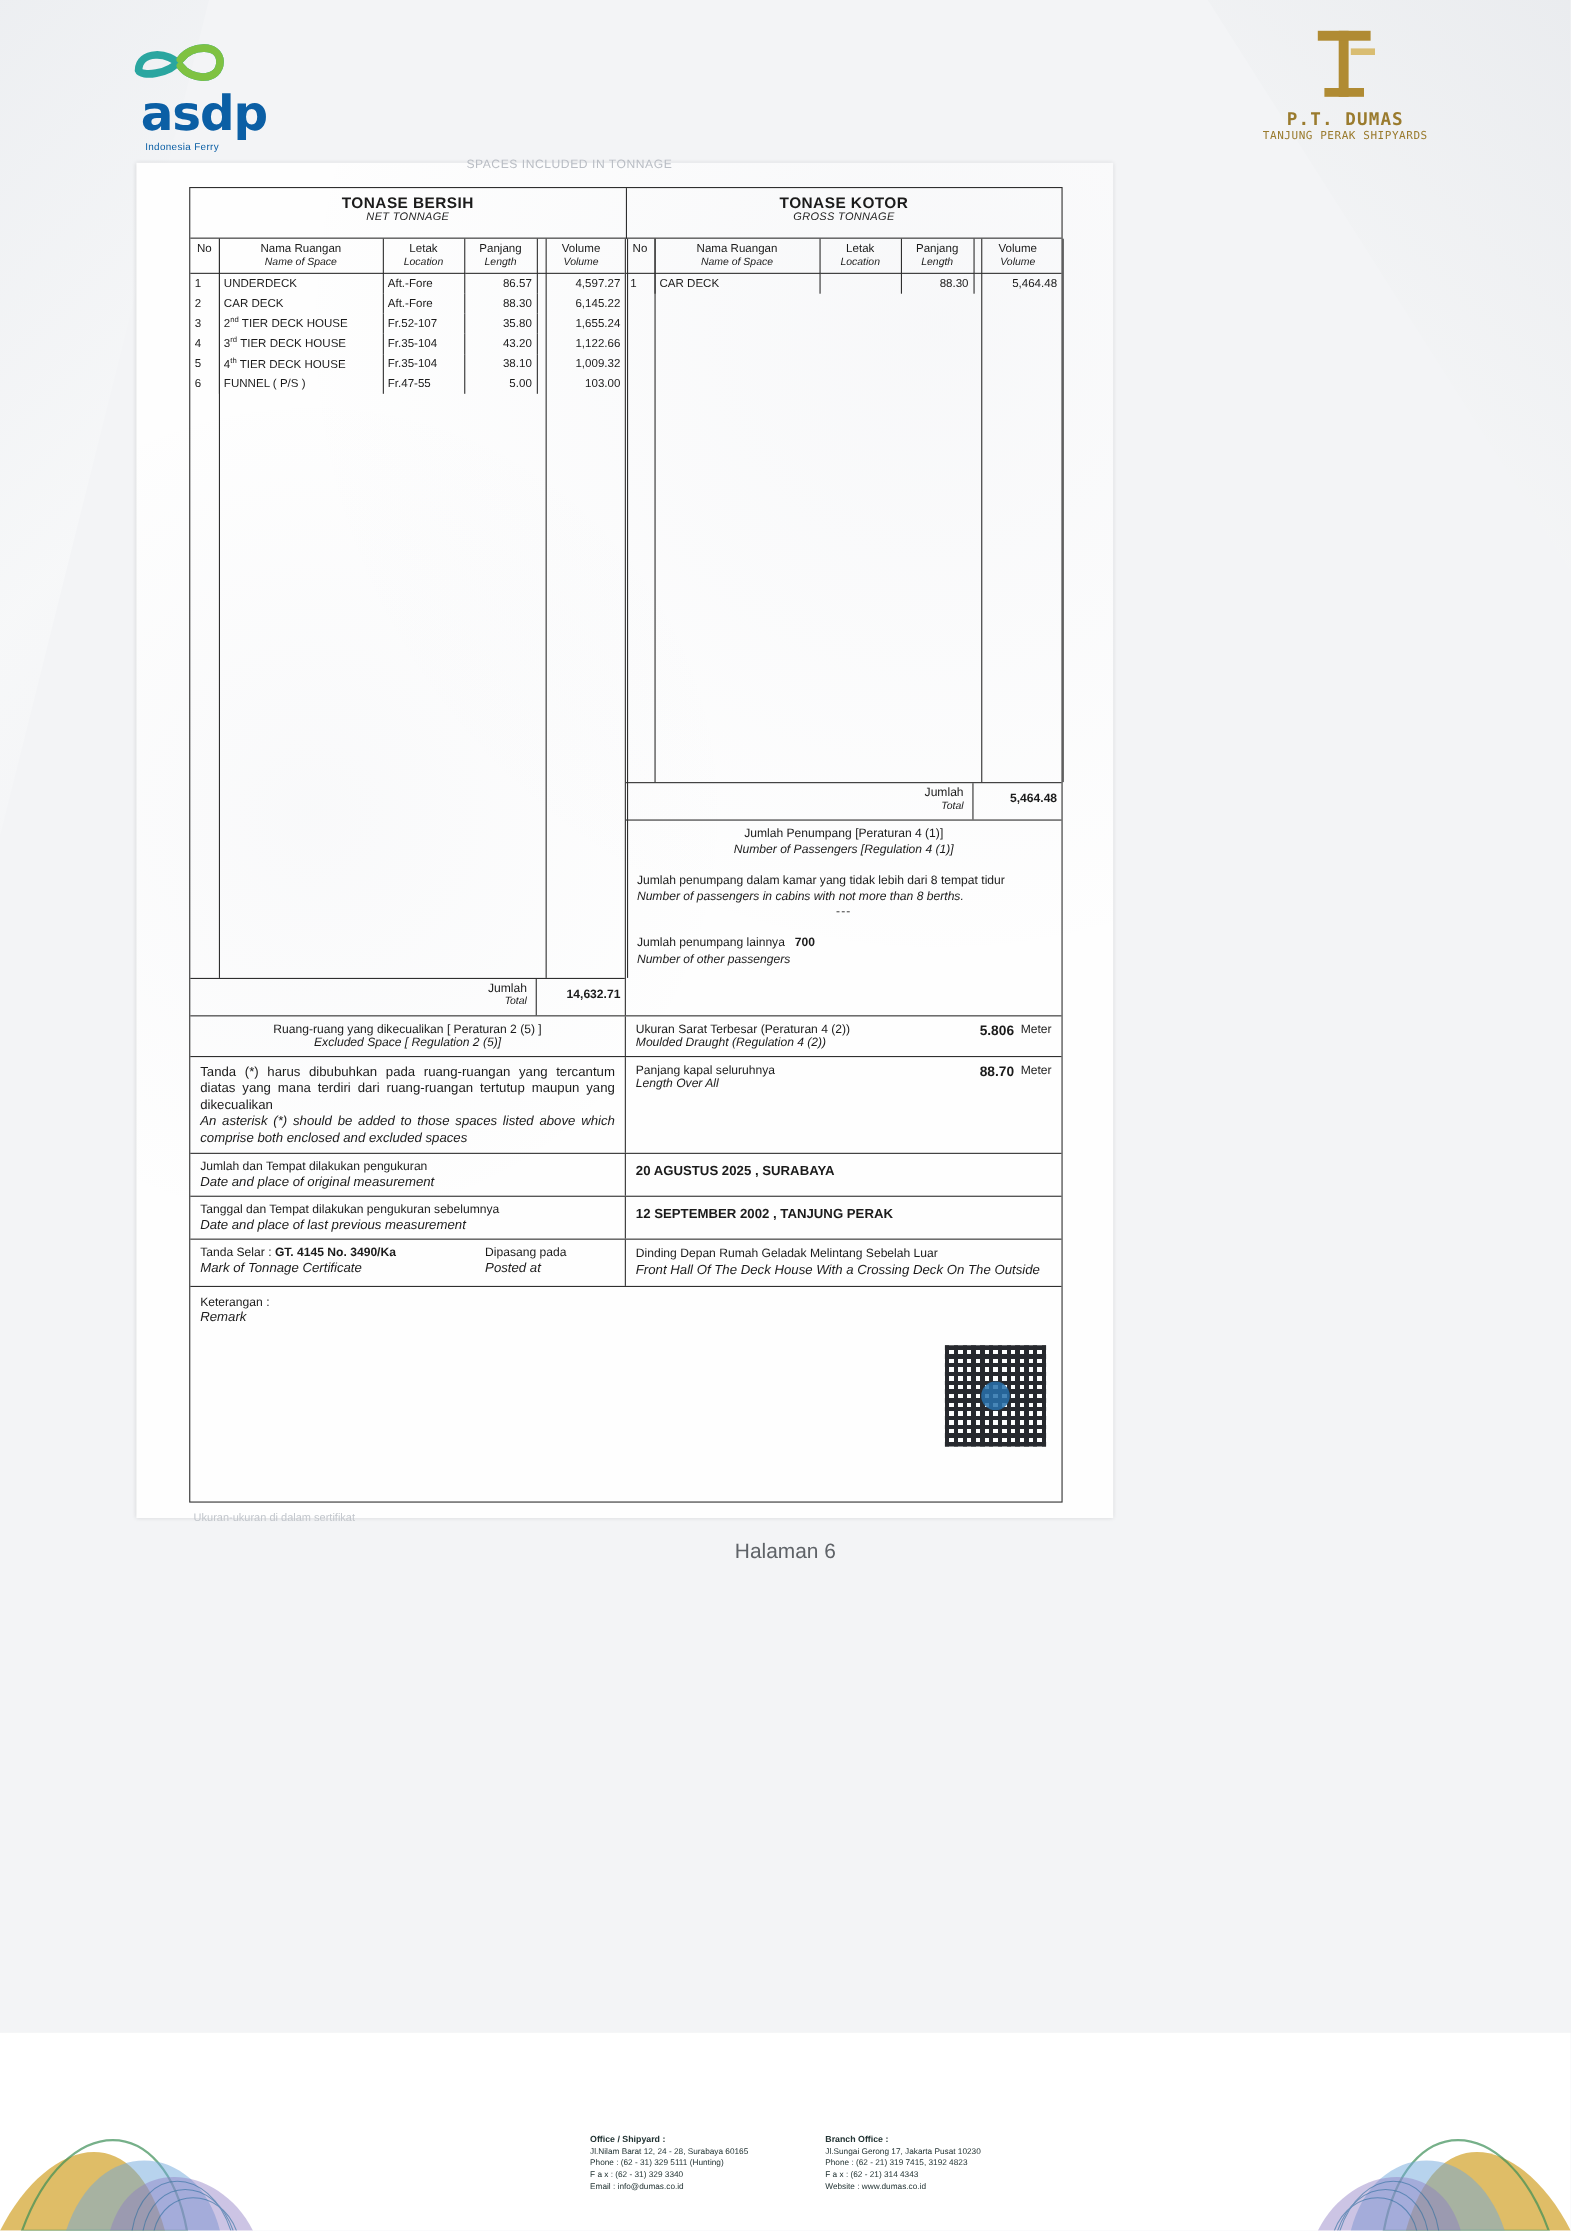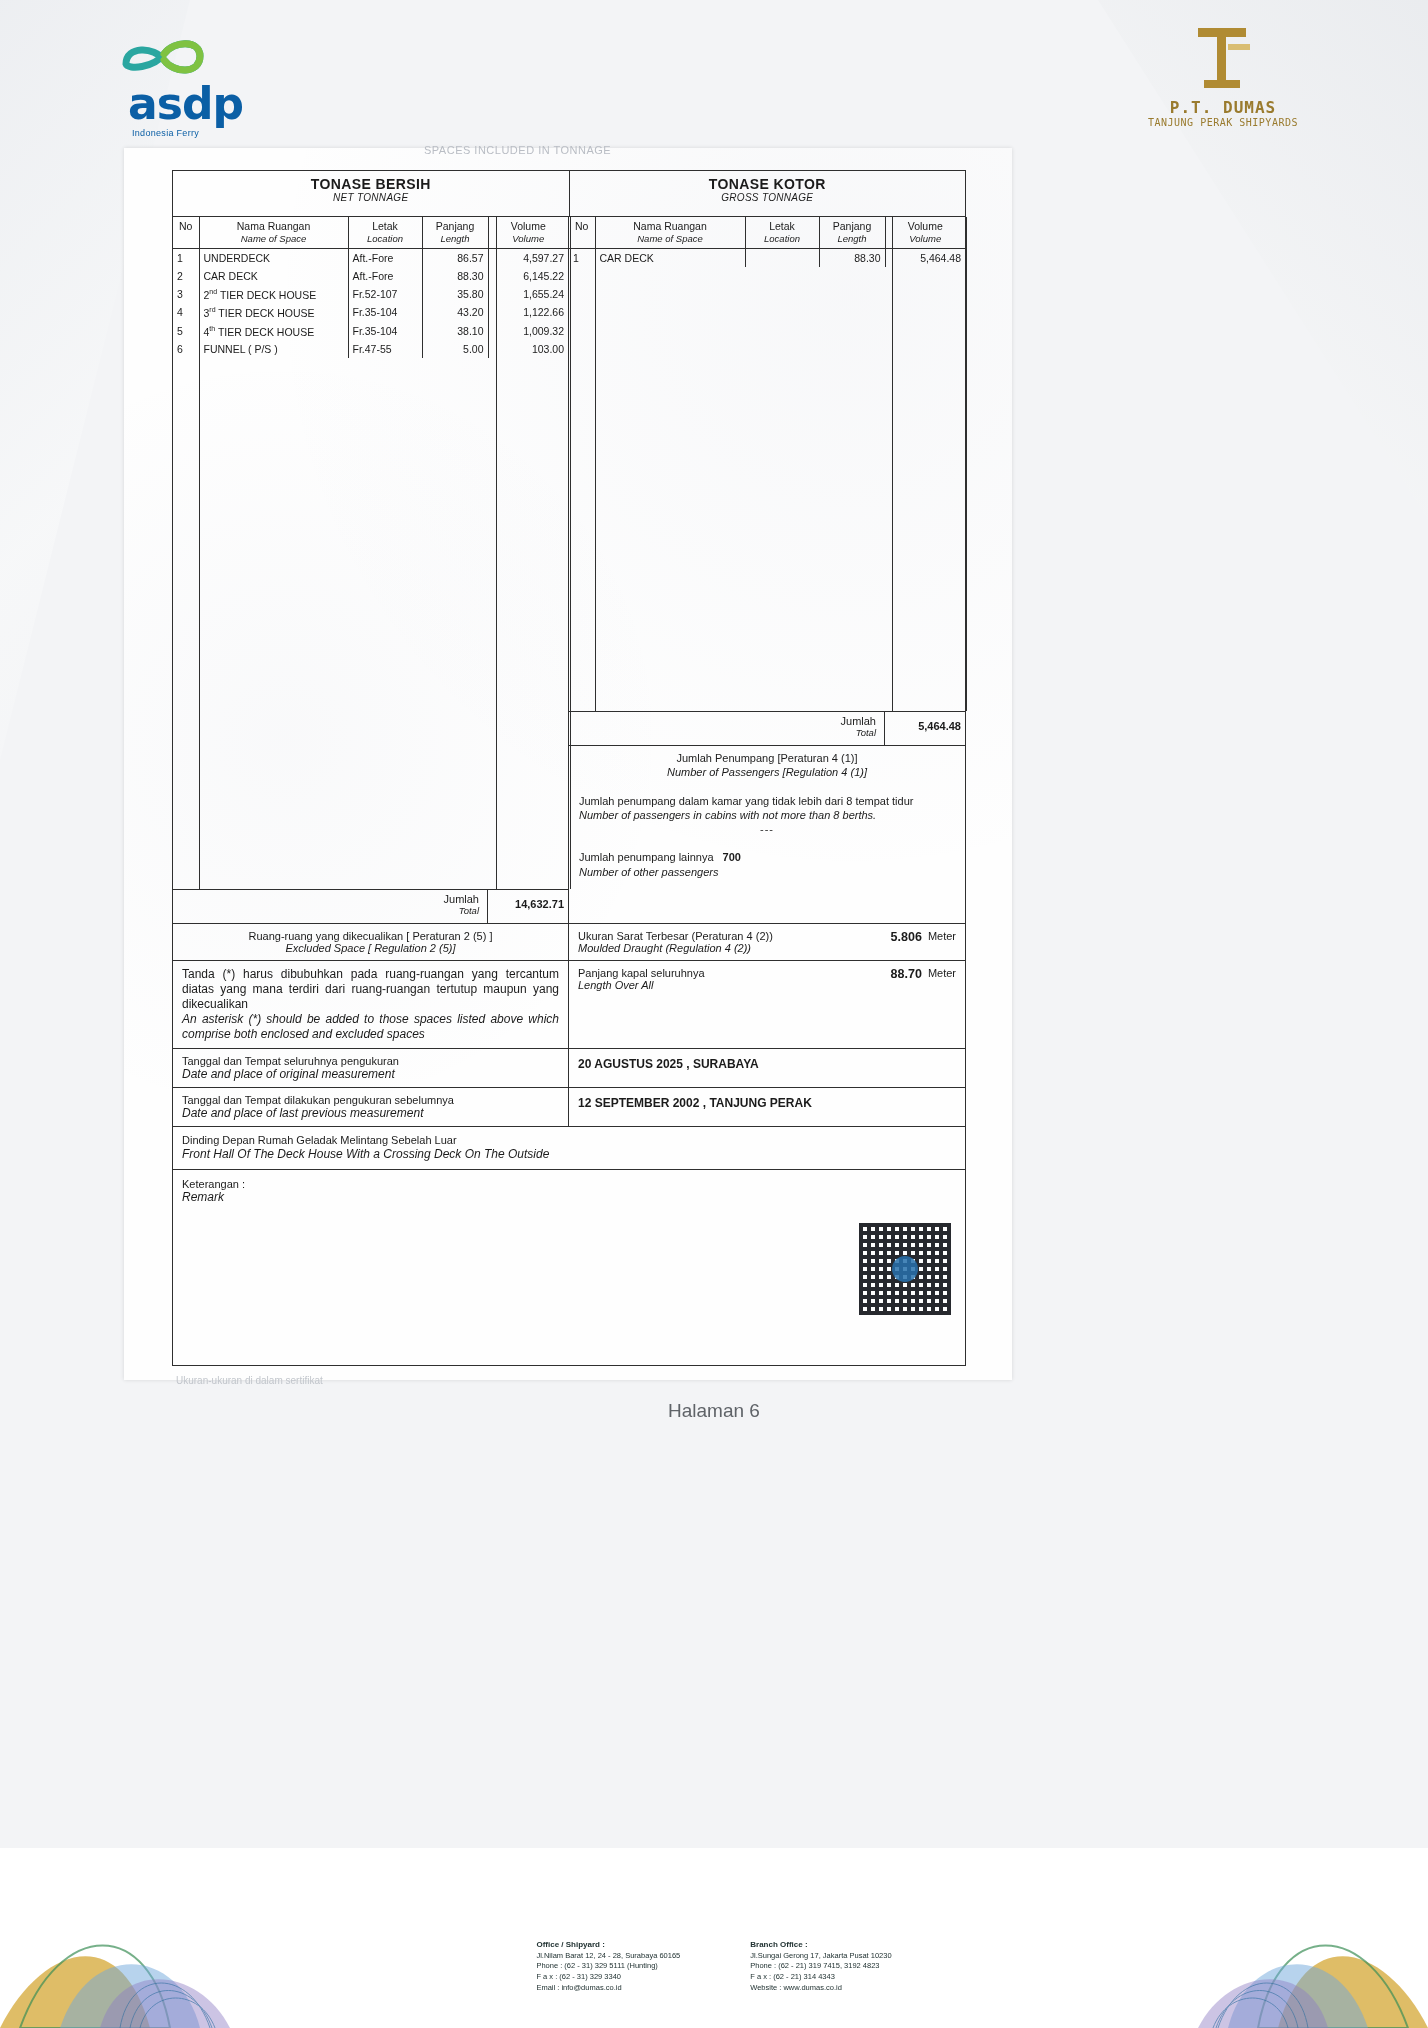--- a/index.html
+++ b/index.html
@@ -400,35 +400,48 @@
           <span class="right-val">Meter</span>
           <span class="right-val bignum" style="margin-right:6px;">88.70</span>
           <span>Panjang kapal seluruhnya</span>
         </div>
         <div class="it">Length Over All</div>
       </div>
     </div>
 
     <div class="full-row">
       <div class="fr-left">
-        <div>Tanggal dan Tempat seluruhnya pengukuran</div>
+        <div>Jumlah dan Tempat dilakukan pengukuran</div>
         <div class="it sm">Date and place of original measurement</div>
       </div>
       <div class="fr-right">20 AGUSTUS 2025 , SURABAYA</div>
     </div>
 
     <div class="full-row">
       <div class="fr-left">
         <div>Tanggal dan Tempat dilakukan pengukuran sebelumnya</div>
         <div class="it sm">Date and place of last previous measurement</div>
       </div>
       <div class="fr-right">12 SEPTEMBER 2002 , TANJUNG PERAK</div>
     </div>
 
     <div class="full-row">
+      <div class="selar-left">
+        <div class="a">
+          <div>
+            <span>Tanda Selar :</span>
+            <b>GT. 4145 No. 3490/Ka</b>
+          </div>
+          <div class="it sm">Mark of Tonnage Certificate</div>
+        </div>
+        <div class="b">
+          <div>Dipasang pada</div>
+          <div class="it sm">Posted at</div>
+        </div>
+      </div>
       <div class="selar-right">
         <div>Dinding Depan Rumah Geladak Melintang Sebelah Luar</div>
         <div class="it sm">Front Hall Of The Deck House With a Crossing Deck On The Outside</div>
       </div>
     </div>
 
     <div class="remark">
       <div>Keterangan :</div>
       <div class="it sm">Remark</div>
       <div class="qr"></div>

